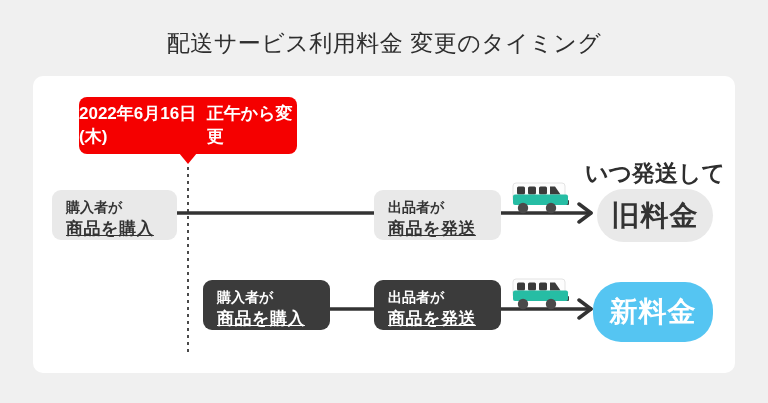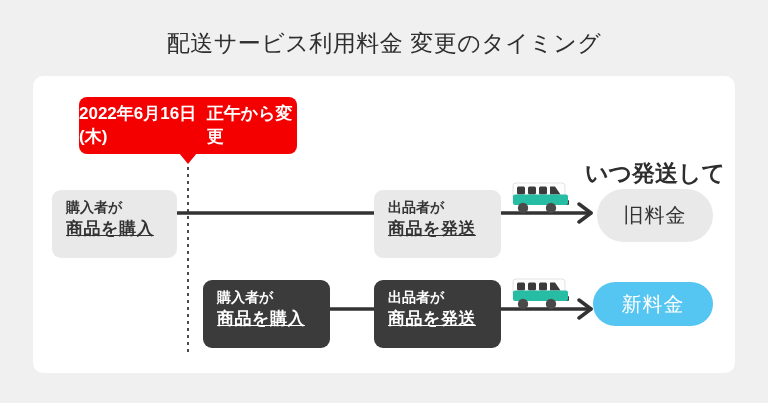--- a/index.html
+++ b/index.html
@@ -50,45 +50,45 @@
     z-index:0;
   }
 
   .flow-arrow{position:absolute;z-index:1;}
   .flow-arrow line,.flow-arrow polyline{
     stroke:var(--line-dark);stroke-width:3.5;fill:none;
     stroke-linecap:round;stroke-linejoin:round;
   }
 
   .step-box{
-    position:absolute;width:127px;height:68px;border-radius:9px;
+    position:absolute;width:127px;height:50px;border-radius:9px;
     padding:8px 0 14px 14px;z-index:2;font-weight:bold;
   }
   .step-box .l1{display:block;font-size:14px;line-height:19px;}
   .step-box .l2{display:block;font-size:17px;line-height:23px;letter-spacing:.5px;text-decoration:underline;}
   .step-gray{background:var(--gray-box);color:var(--text-dark);}
   .step-dark{background:var(--dark-box);color:#ffffff;}
 
   .truck{position:absolute;width:60px;height:33px;z-index:2;}
 
   .note{
     position:absolute;left:542px;top:82px;width:160px;text-align:center;
     font-size:23px;font-weight:bold;color:#2e2e2e;z-index:2;
   }
 
   .pill{
     position:absolute;display:flex;align-items:center;justify-content:center;
-    font-weight:normal;font-size:20px;z-index:2;letter-spacing:1px;
+    font-weight:bold;font-size:28px;z-index:2;letter-spacing:1px;
   }
   .pill-old{
     left:564px;top:113px;width:116px;height:53px;border-radius:27px;
     background:var(--gray-box);color:var(--text-dark);
   }
   .pill-new{
-    left:560px;top:206px;width:120px;height:44px;border-radius:28px;
+    left:560px;top:206px;width:120px;height:60px;border-radius:28px;
     background:var(--accent-blue);color:#ffffff;
   }
 
   
   #box-old-1{left:19px;top:114px;width:125px;}
   #box-old-2{left:341px;top:114px;}
   #box-new-1{left:170px;top:204px;}
   #box-new-2{left:341px;top:204px;}
   #truck-old{left:479px;top:106px;}
   #truck-new{left:479px;top:202px;}

